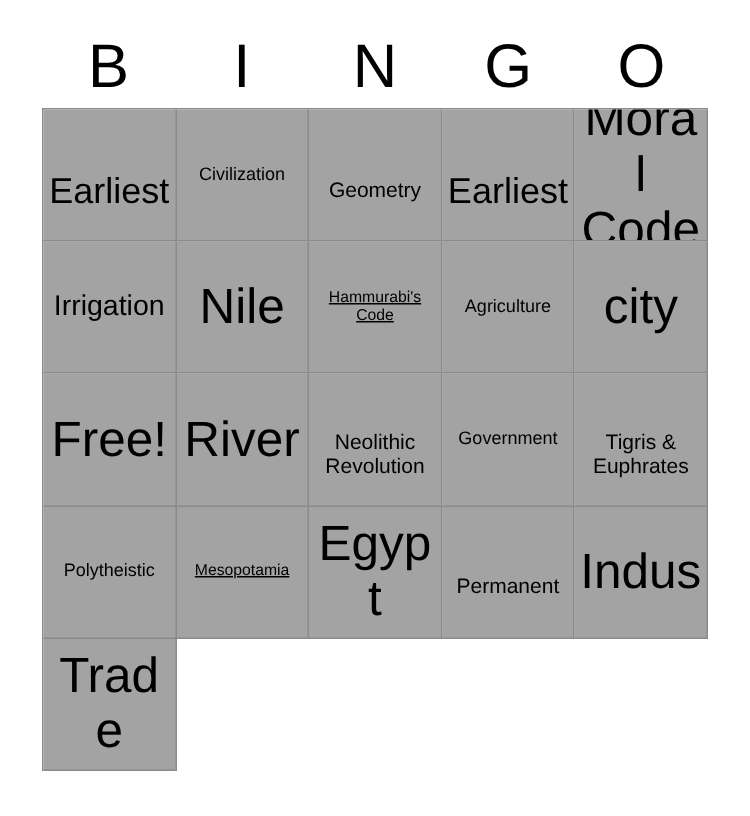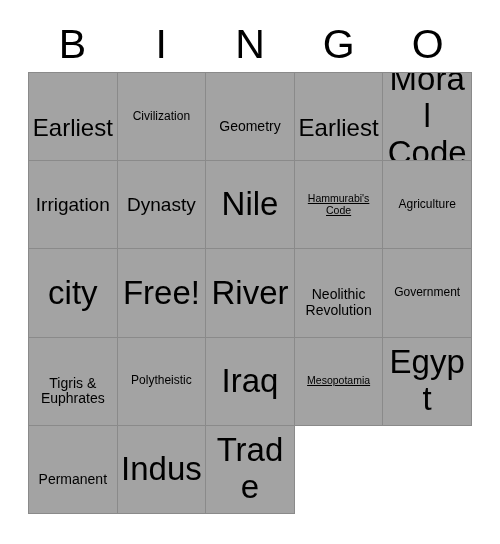--- a/index.html
+++ b/index.html
@@ -110,23 +110,20 @@
         <span class="cell-text fs-lg">Earliest</span>
       </div>
     <div class="cell">
         <span class="cell-text fs-xxl">Moral Code</span>
       </div>
 
     <div class="cell">
         <span class="cell-text fs-md">Irrigation</span>
       </div>
     <div class="cell">
-        <span class="cell-text fs-md">Dynasty</span>
-      </div>
-    <div class="cell">
         <span class="cell-text fs-xxl">Nile</span>
       </div>
     <div class="cell">
         <span class="cell-text fs-xxs">Hammurabi's Code</span>
       </div>
 
     <div class="cell">
         <span class="cell-text fs-xs">Agriculture</span>
       </div>
     <div class="cell">
@@ -144,23 +141,20 @@
 
     <div class="cell">
         <span class="cell-text fs-xs">Government</span>
       </div>
     <div class="cell">
         <span class="cell-text fs-sm">Tigris &amp; Euphrates</span>
       </div>
     <div class="cell">
         <span class="cell-text fs-xs">Polytheistic</span>
       </div>
-    <div class="cell">
-        <span class="cell-text fs-xxl">Iraq</span>
-      </div>
 
     <div class="cell">
         <span class="cell-text fs-xxs">Mesopotamia</span>
       </div>
     <div class="cell">
         <span class="cell-text fs-xxl">Egypt</span>
       </div>
     <div class="cell">
         <span class="cell-text fs-sm">Permanent</span>
       </div>

